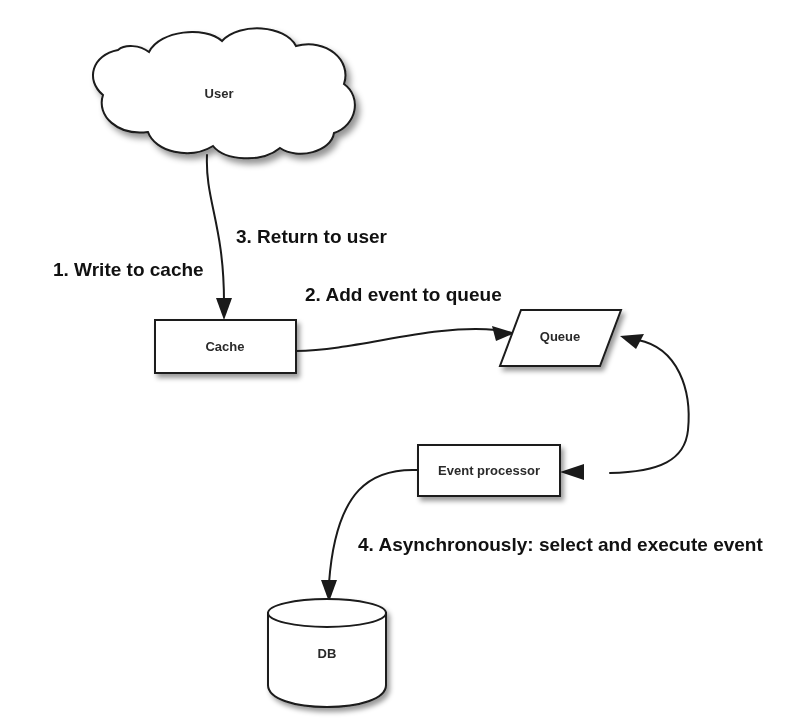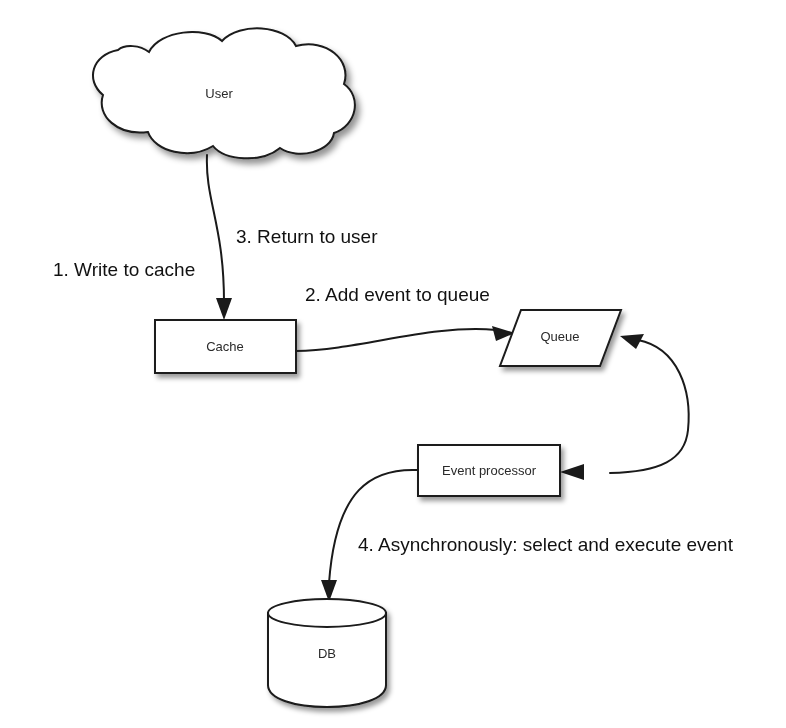--- a/index.html
+++ b/index.html
@@ -14,20 +14,21 @@
     position: relative;
     overflow: hidden;
     font-family: "Liberation Sans", sans-serif;
   }
   #diagram-root {
     position: absolute;
     top: 0;
     left: 0;
     width: 786px;
     height: 728px;
+    font-weight: bold;
   }
   svg#diagram-canvas {
     display: block;
     width: 786px;
     height: 728px;
   }
   .node-shape {
     fill: #ffffff;
     stroke: #1a1a1a;
     stroke-width: 2;

